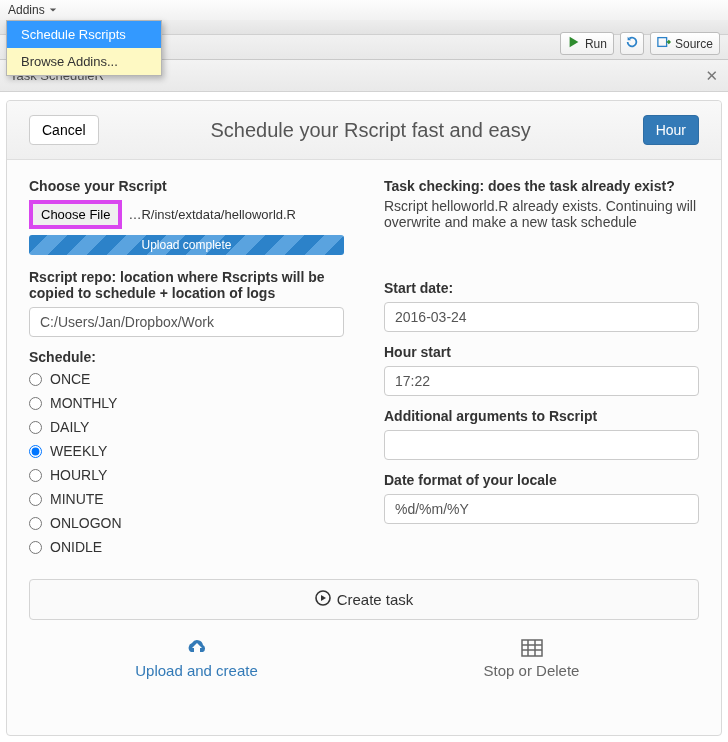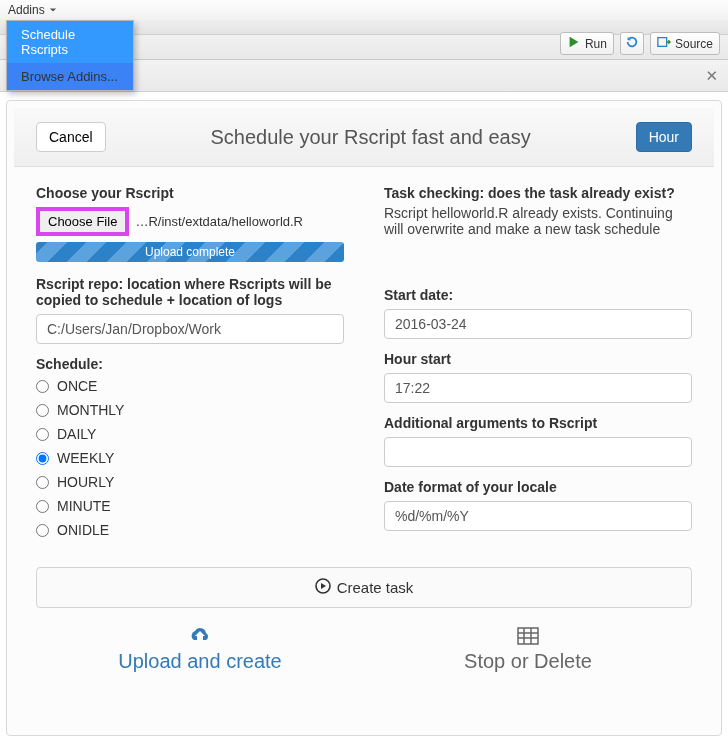--- a/index.html
+++ b/index.html
@@ -3,35 +3,35 @@
 <meta charset="utf-8">
 <style>
   * { box-sizing: border-box; }
   html, body { margin: 0; padding: 0; font-family: "Segoe UI", "Helvetica Neue", Arial, sans-serif; font-size: 13px; color: #333; background: #fff; }
   body { width: 728px; height: 742px; position: relative; }
 
   .menubar { height: 36px; background: linear-gradient(to bottom,#fdfdfd,#e9e9e9); border-bottom: 1px solid #cfcfcf; padding: 0 8px; font-size: 12px; line-height: 20px; }
   .menubar-item { display: inline-flex; align-items: center; cursor: pointer; }
   .menu-arrow svg { width: 8px; height: 8px; fill: #555; margin-left: 4px; }
 
-  .dropdown { position: absolute; left: 6px; top: 20px; width: 128px; background: #3b82f6; border: 1px solid #b5b5b5; box-shadow: 2px 3px 6px rgba(0,0,0,0.25); z-index: 30; }
+  .dropdown { position: absolute; left: 6px; top: 20px; width: 156px; background: #fef9c3; border: 1px solid #b5b5b5; box-shadow: 2px 3px 6px rgba(0,0,0,0.25); z-index: 30; }
   .dropdown-item { padding: 6px 14px; font-size: 13px; cursor: pointer; }
   .dropdown-item.highlight { background: #3399ff; color: #fff; }
 
   .toolbar-band { position: absolute; top: 20px; left: 0; right: 0; height: 40px; background: linear-gradient(to bottom,#f7f7f7,#e8e8e8); border-bottom: 1px solid #c9c9c9; }
   .toolbar-band::before { content: ""; position: absolute; left: 0; right: 0; top: 0; height: 14px; background: linear-gradient(to bottom,#eeeeee,#e3e3e3); border-bottom: 1px solid #d0d0d0; }
   .toolbar-buttons { position: absolute; right: 8px; bottom: 4px; display: flex; gap: 6px; }
   .tb-btn { display: inline-flex; align-items: center; gap: 4px; padding: 2px 6px; border: 1px solid #bdbdbd; border-radius: 3px; background: linear-gradient(to bottom,#ffffff,#f1f1f1); font-size: 12px; cursor: pointer; }
   .tb-btn svg { width: 14px; height: 14px; }
   .tb-btn.icon-only { padding: 2px 4px; }
 
   .panel-title { position: absolute; top: 60px; left: 0; right: 0; height: 32px; background: linear-gradient(to bottom,#f3f3f3,#e9e9e9); border-bottom: 1px solid #d2d2d2; padding: 0 10px; display: flex; align-items: center; justify-content: space-between; font-size: 13px; color: #555; }
   .close-x { color: #777; cursor: pointer; font-size: 15px; }
 
-  .dialog-wrap { position: absolute; top: 100px; left: 6px; right: 6px; bottom: 6px; background: #fcfcfc; border: 1px solid #d9d9d9; border-radius: 4px; padding: 7px; }
+  .dialog-wrap { position: absolute; top: 100px; left: 6px; right: 6px; bottom: 6px; background: #fcfcfc; border: 1px solid #d9d9d9; border-radius: 4px; padding: 0; }
   .dialog-header { display: flex; align-items: center; justify-content: space-between; padding: 14px 22px; background: linear-gradient(to bottom,#f9f9f9,#efefef); border-bottom: 1px solid #dedede; border-radius: 4px 4px 0 0; }
   .btn { padding: 6px 12px; border: 1px solid #cdcdcd; border-radius: 4px; background: #fff; font-size: 14px; cursor: pointer; }
   .btn-primary { background: #337ab7; border-color: #2e6da4; color: #fff; }
   .dialog-title { font-size: 20px; color: #555; text-align: center; flex: 1; }
 
   .dialog-body { padding: 18px 22px 10px 22px; }
   .two-col { display: flex; gap: 40px; }
   .col { flex: 1; min-width: 0; }
 
   .section-label { font-weight: bold; font-size: 14px; color: #333; margin-bottom: 6px; }
@@ -54,21 +54,21 @@
   .checking-body { color: #444; }
 
   .create-bar { margin: 14px 22px 0 22px; border: 1px solid #d4d4d4; border-radius: 4px; background: #fafafa; text-align: center; padding: 10px 0; font-size: 15px; font-weight: 500; color: #333; cursor: pointer; display: flex; align-items: center; justify-content: center; gap: 6px; }
   .create-bar svg { width: 16px; height: 16px; fill: #333; }
 
   .footer-actions { display: flex; margin-top: 10px; padding: 8px 22px 14px 22px; }
   .footer-col { flex: 1; text-align: center; cursor: pointer; }
   .footer-col.blue { color: #337ab7; }
   .footer-col.grey { color: #666; }
   .footer-col svg { display: block; margin: 0 auto 4px auto; }
-  .footer-label { font-size: 20px; }
+  .footer-label { font-size: 15px; }
 </style>
 </head>
 <body>
 
 <div class="menubar">
   <span class="menubar-item">
     <span>Addins</span>
     <span class="menu-arrow">
       <svg viewBox="0 0 10 10">
           <path d="M1 3 L5 7 L9 3 Z"></path>
@@ -173,20 +173,24 @@
             <label class="radio-item">
               <input type="radio" name="sched" style="">
               <span>HOURLY</span>
             </label>
             <label class="radio-item">
               <input type="radio" name="sched" style="">
               <span>MINUTE</span>
             </label>
             <label class="radio-item">
               <input type="radio" name="sched" style="">
+              <span>ONLOGON</span>
+            </label>
+            <label class="radio-item">
+              <input type="radio" name="sched" style="">
               <span>ONIDLE</span>
             </label>
           </div>
       </div>
 
       <div class="col">
         <div class="checking field-block">
           <div class="section-label">Task checking: does the task already exist?</div>
           <div class="checking-body">Rscript helloworld.R already exists. Continuing will overwrite and make a new task schedule</div>
         </div>

